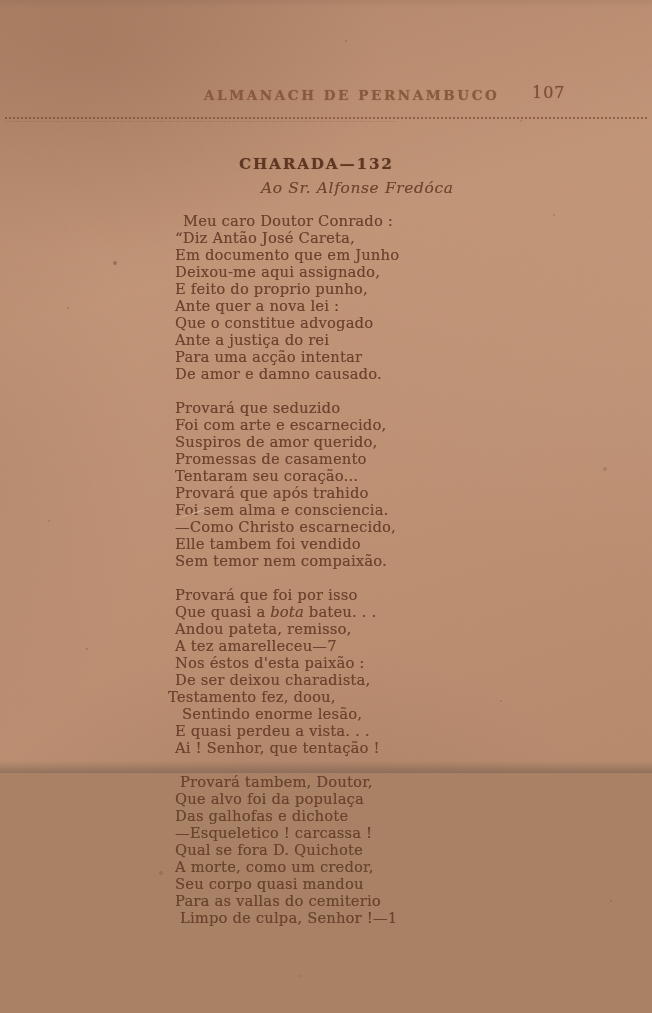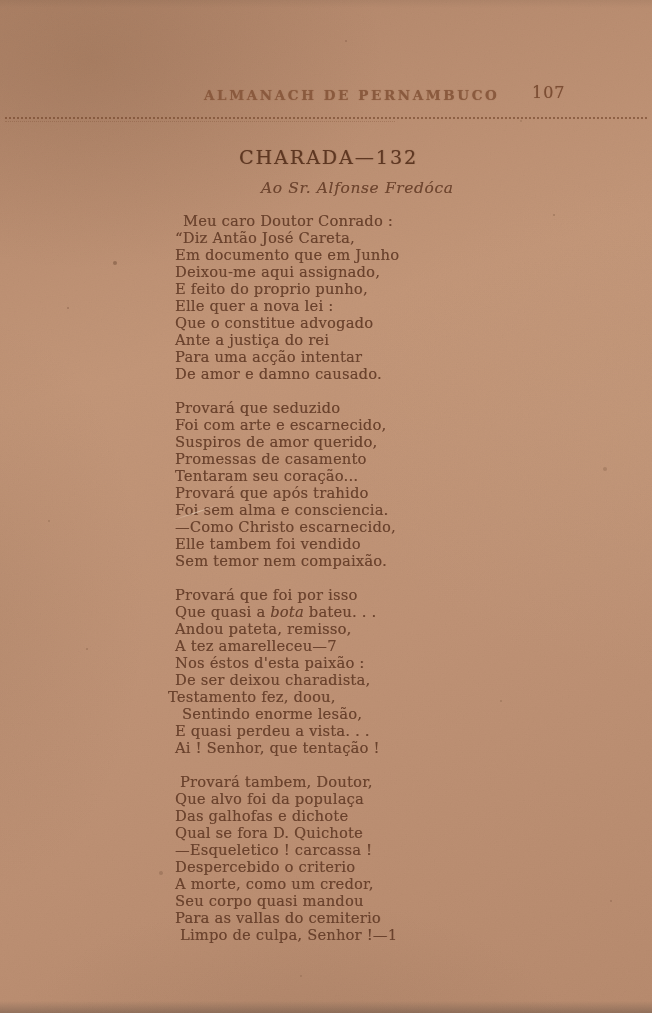--- a/index.html
+++ b/index.html
@@ -7,21 +7,21 @@
     --ink: #6a422d;
   }
   html, body {
     margin: 0; padding: 0;
     width: 652px; height: 1013px;
     overflow: hidden;
     background: #a98266;
   }
   .page {
     position: relative;
-    width: 652px; height: 1013px;
+    width: 652px; height: 773px;
     font-family: "DejaVu Serif", serif;
     color: var(--ink);
     background:
       radial-gradient(ellipse 420px 300px at 14% 6%, rgba(110,75,52,.20), rgba(110,75,52,0) 70%),
       radial-gradient(ellipse 500px 380px at 100% 42%, rgba(205,165,132,.18), rgba(205,165,132,0) 65%),
       radial-gradient(ellipse 480px 260px at 45% 104%, rgba(115,85,65,.14), rgba(115,85,65,0) 60%),
       radial-gradient(ellipse 300px 500px at -5% 60%, rgba(120,88,64,.12), rgba(120,88,64,0) 60%),
       linear-gradient(163deg, #b2866a 0%, #c39678 34%, #bf9275 62%, #b88b6e 100%);
   }
   .grain {
@@ -86,22 +86,22 @@
     position: absolute; top: 117px; left: 5px; right: 5px;
     border-top: 2px dotted rgba(112,66,40,.60);
     height: 0;
   }
   .rule-faint {
     position: absolute; top: 121px; left: 5px; width: 390px;
     border-top: 1px dotted rgba(112,66,40,.28);
     height: 0;
   }
   .charada-title {
-    position: absolute; top: 146px; left: 239px;
-    font-size: 19px; font-weight: normal;
+    position: absolute; top: 155px; left: 239px;
+    font-size: 15px; font-weight: bold;
     letter-spacing: 2px;
     color: #5e3722;
     text-shadow: .4px .4px .7px rgba(80,45,25,.5);
     white-space: nowrap;
   }
   .dedication {
     position: absolute; top: 179px; left: 261px;
     font-size: 15.5px; font-style: italic;
     letter-spacing: .6px;
     color: #6e452f;
@@ -152,21 +152,21 @@
   <div class="dedication">Ao Sr. Alfonse Fredóca</div>
 
   <div class="poem">
 
     <div class="stanza">
       <div class="line in8">Meu caro Doutor Conrado :</div>
       <div class="line">“Diz Antão José Careta,</div>
       <div class="line">Em documento que em Junho</div>
       <div class="line">Deixou-me aqui assignado,</div>
       <div class="line">E feito do proprio punho,</div>
-      <div class="line">Elle quer a nova lei :</div>
+      <div class="line">Ante quer a nova lei :</div>
       <div class="line">Que o constitue advogado</div>
       <div class="line">Ante a justiça do rei</div>
       <div class="line">Para uma acção intentar</div>
       <div class="line">De amor e damno causado.</div>
     </div>
 
     <div class="stanza">
       <div class="line">Provará que seduzido</div>
       <div class="line">Foi com arte e escarnecido,</div>
       <div class="line">Suspiros de amor querido,</div>
@@ -189,23 +189,22 @@
       <div class="line out7">Testamento fez, doou,</div>
       <div class="line in7">Sentindo enorme lesão,</div>
       <div class="line">E quasi perdeu a vista. . .</div>
       <div class="line">Ai ! Senhor, que tentação !</div>
     </div>
 
     <div class="stanza">
       <div class="line in5">Provará tambem, Doutor,</div>
       <div class="line">Que alvo foi da populaça</div>
       <div class="line">Das galhofas e dichote</div>
+      <div class="line">—Esqueletico ! carcassa !</div>
       <div class="line">Qual se fora D. Quichote</div>
-      <div class="line">—Esqueletico ! carcassa !</div>
-      <div class="line">Despercebido o criterio</div>
       <div class="line">A morte, como um credor,</div>
       <div class="line">Seu corpo quasi mandou</div>
       <div class="line">Para as vallas do cemiterio</div>
       <div class="line in5">Limpo de culpa, Senhor !—1</div>
     </div>
 
   </div>
 
   <div class="speckles"></div>
   <div class="scratch"></div>

